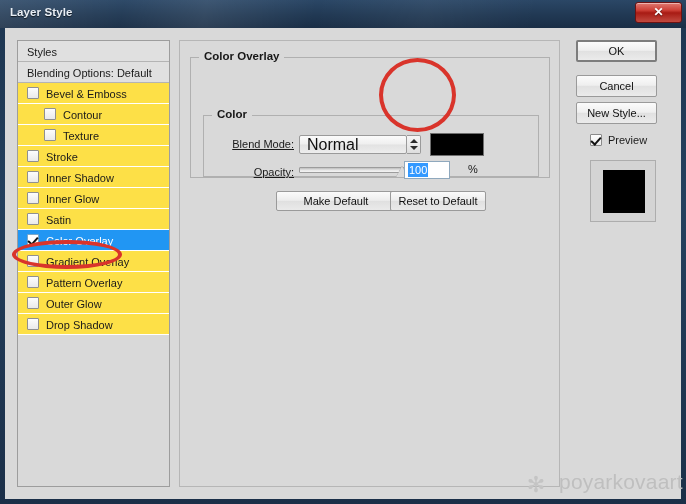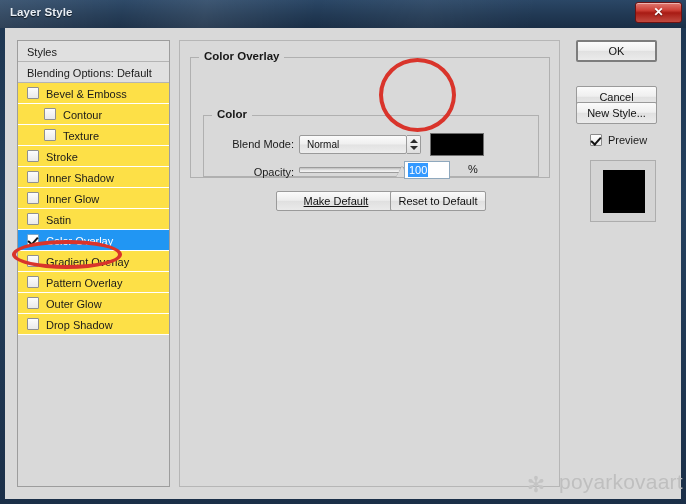--- a/index.html
+++ b/index.html
@@ -162,31 +162,32 @@
     left: 12px; top: 15px;
     width: 336px; height: 62px; margin-top: 42px;
   }
 
   .field-label {
     position: absolute;
     font-size: 11px;
     color: #1a1a1a;
     text-align: right;
     white-space: nowrap;
+    text-decoration: underline;
   }
 
   
   #blend-combo {
     position: absolute;
     left: 95px; top: 19px;
     width: 108px; height: 19px;
     background: linear-gradient(to bottom, #fbfbfb 0%, #efefef 48%, #e2e2e2 52%, #ededed 100%);
     border: 1px solid #9a9a9a;
     border-radius: 2px;
-    font-size: 10px;
+    font-size: 16px;
     color: #111;
     line-height: 17px;
     padding-left: 7px;
     cursor: pointer;
   }
   #blend-spinner {
     position: absolute;
     left: 203px; top: 19px;
     width: 14px; height: 19px;
     background: linear-gradient(to bottom, #f6f6f6, #dedede);
@@ -271,21 +272,20 @@
     font-size: 11px;
     color: #111;
     text-align: center;
     cursor: pointer;
     white-space: nowrap;
   }
   #btn-make-default {
     left: 96px; top: 150px;
     width: 120px; height: 20px;
     line-height: 18px;
-    text-decoration: underline;
   }
   #btn-reset-default {
     left: 210px; top: 150px;
     width: 96px; height: 20px;
     line-height: 18px;
   }
 
   
   #right-col {
     position: absolute;
@@ -303,21 +303,21 @@
     font-size: 11px;
     color: #111;
     text-align: center;
     cursor: pointer;
   }
   #btn-ok {
     top: 0;
     border: 2px solid #7d7d7d;
     line-height: 18px;
   }
-  #btn-cancel { top: 46px; }
+  #btn-cancel { top: 35px; }
   #btn-new-style { top: 62px; }
 
   #preview-row {
     position: absolute;
     left: 16px; top: 94px;
     font-size: 11px;
     color: #1a1a1a;
     cursor: pointer;
     white-space: nowrap;
   }

